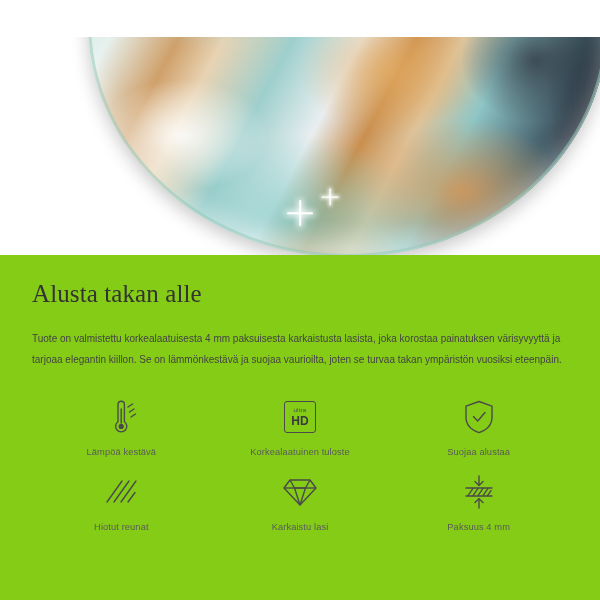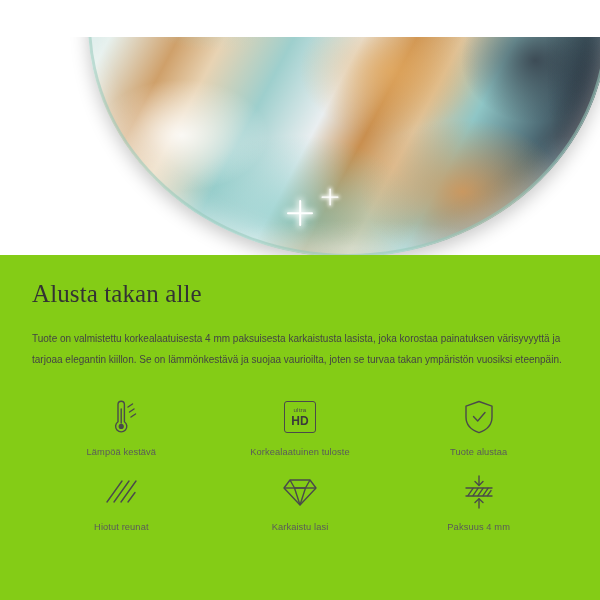--- a/index.html
+++ b/index.html
@@ -216,21 +216,21 @@
         <div class="feature-label">Korkealaatuinen tuloste</div>
       </div>
 
       <div class="feature">
         <div class="feature-icon">
           <svg width="34" height="38" viewBox="0 0 34 38" fill="none" stroke="#4a4a4a" stroke-width="1.4" stroke-linejoin="round" stroke-linecap="round">
             <path d="M17 3.5 L30 8.2 V19 c0 8.2 -5.8 13.2 -13 15.6 C9.8 32.2 4 27.2 4 19 V8.2 Z"></path>
             <polyline points="11.5,18.5 15.7,23 23,14.5"></polyline>
           </svg>
         </div>
-        <div class="feature-label">Tuote alustaa</div>
+        <div class="feature-label">Suojaa alustaa</div>
       </div>
 
       <div class="feature">
         <div class="feature-icon">
           <svg width="38" height="34" viewBox="0 0 38 34" fill="none" stroke="#4a4a4a" stroke-width="1.4" stroke-linecap="round">
             <path d="M5 27 L20 6"></path>
             <path d="M12 27 L27 6"></path>
             <path d="M19 27 L34 6"></path>
             <path d="M26 27 L33 17.5"></path>
           </svg>

